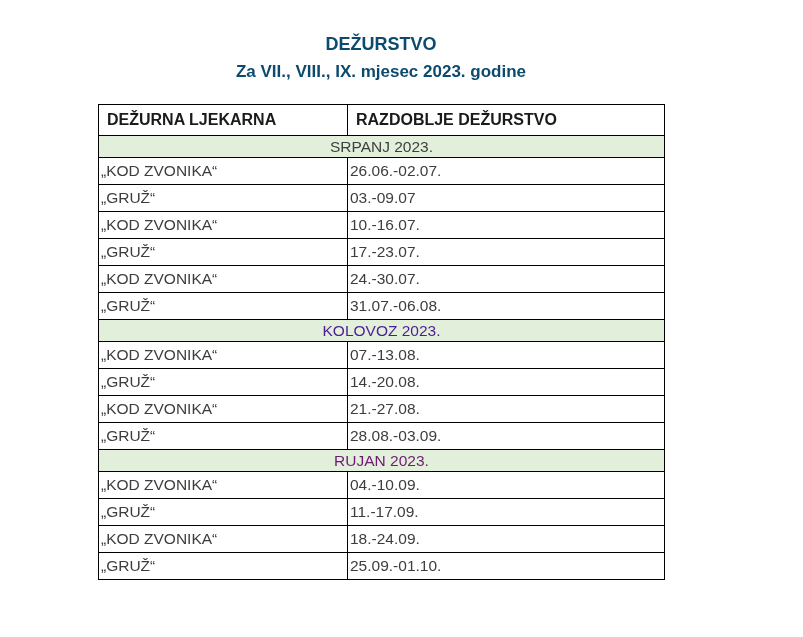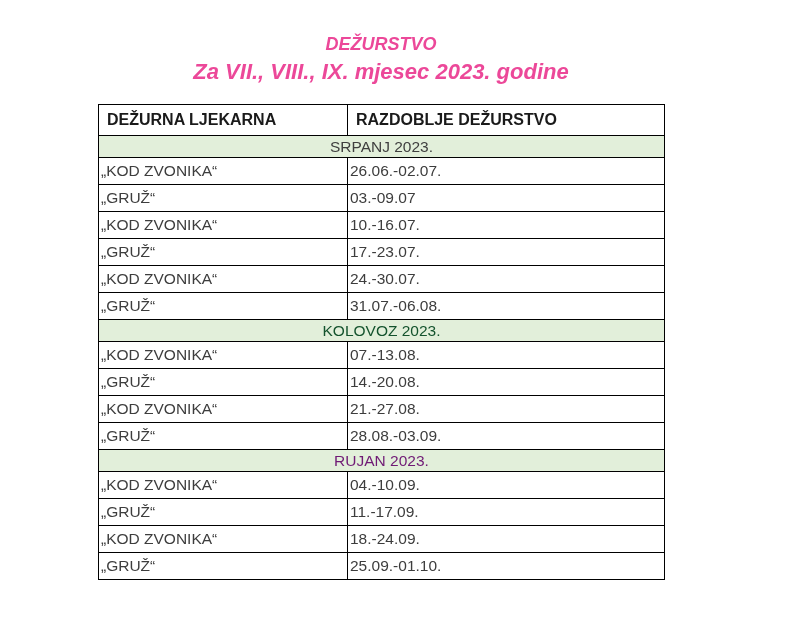--- a/index.html
+++ b/index.html
@@ -7,24 +7,24 @@
     width: 803px; height: 637px;
     background: #ffffff;
     font-family: "Liberation Sans", sans-serif;
     overflow: hidden;
   }
   .doc {
     position: absolute;
     left: 98px; top: 30px;
     width: 566px;
   }
-  .titles { text-align: center; color: #ec4899; font-weight: bold; font-style: italic; }
+  .titles { text-align: center; color: #0c4a6e; font-weight: bold; }
   .title-line1 { font-size: 18px; line-height: 28px; }
   .title-line2 { font-size: 17px; line-height: 28px; }
-  .title-line3 { font-size: 22px; line-height: 28px; }
+  .title-line3 { font-size: 17px; line-height: 28px; }
   table.duty {
     margin-top: 18px;
     width: 566px;
     border-collapse: collapse;
     table-layout: fixed;
   }
   table.duty th, table.duty td {
     border: 1.5px solid #000000;
     overflow: hidden;
     white-space: nowrap;
@@ -95,21 +95,21 @@
         </tr>
         <tr>
           <td class="cell">„KOD ZVONIKA“</td>
           <td class="cell">24.-30.07.</td>
         </tr>
         <tr>
           <td class="cell">„GRUŽ“</td>
           <td class="cell">31.07.-06.08.</td>
         </tr>
         <tr class="section-row">
-          <td colspan="2" style="background: rgb(226, 239, 218); color: #14532d; margin-top: 32px;">KOLOVOZ 2023.</td>
+          <td colspan="2" style="background: rgb(226, 239, 218); color: #4c1d95; margin-top: 32px;">KOLOVOZ 2023.</td>
         </tr>
         <tr>
           <td class="cell">„KOD ZVONIKA“</td>
           <td class="cell">07.-13.08.</td>
         </tr>
         <tr>
           <td class="cell">„GRUŽ“</td>
           <td class="cell">14.-20.08.</td>
         </tr>
         <tr>

